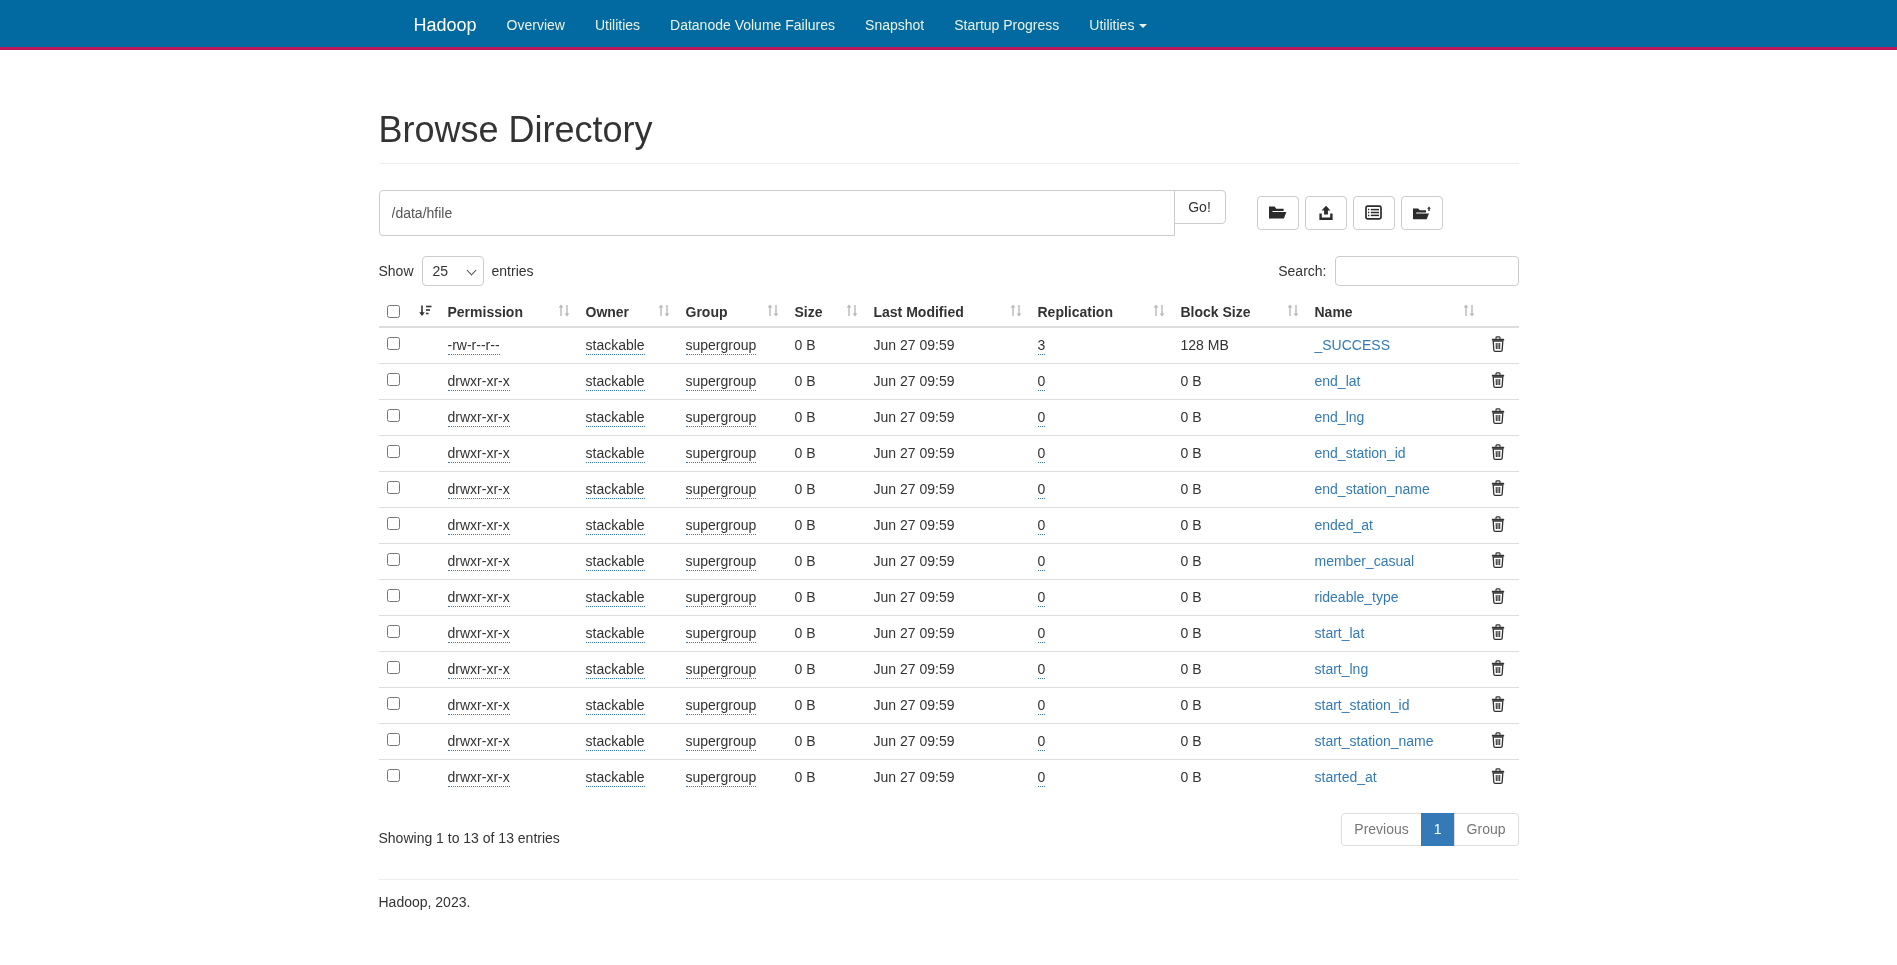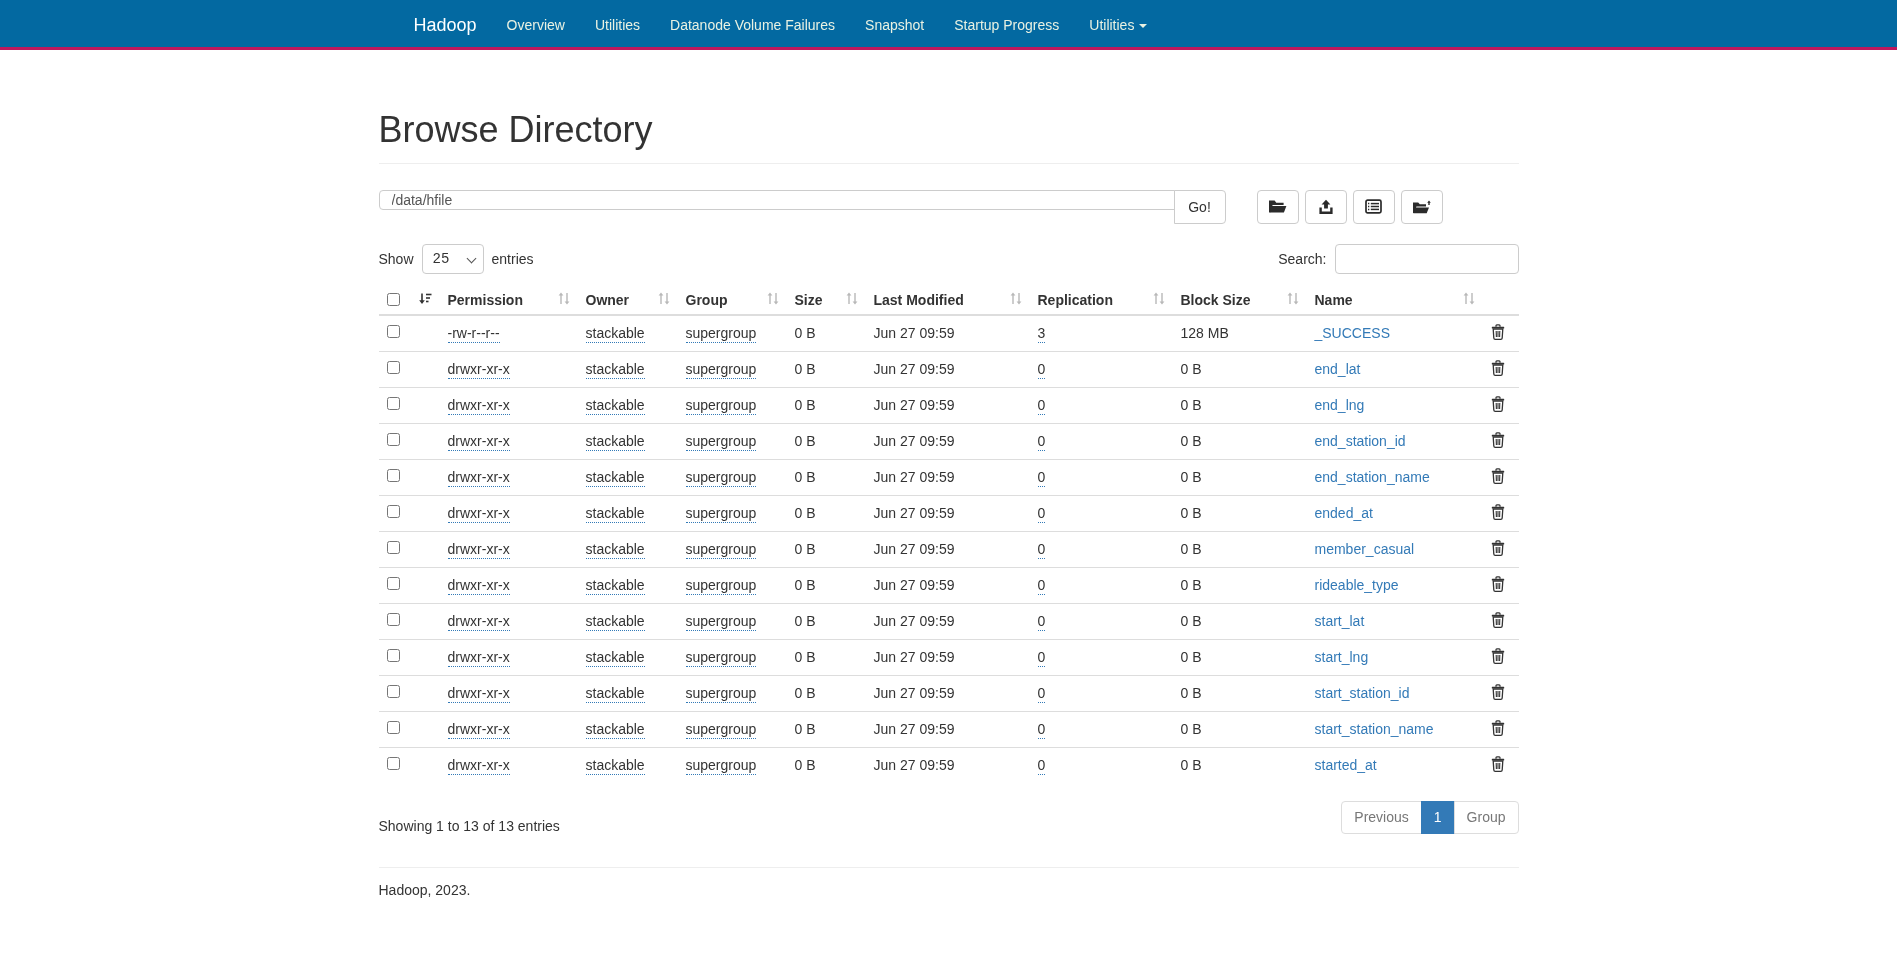--- a/index.html
+++ b/index.html
@@ -28,38 +28,38 @@
     border-top: 4px dashed #e9f2e3; border-right: 4px solid transparent; border-left: 4px solid transparent;
   }
   
   .container { width: 1170px; margin: 16px auto; padding: 0 15px; }
   .page-header { margin-top: 60px; padding-bottom: 13px; border-bottom: 1px solid #eee; }
   .page-header h1 { font-size: 36px; font-weight: 400; color: #333; line-height: 1.1; }
   
   .path-row { margin-top: 26px; display: flex; align-items: center; }
   .input-group { display: flex; width: 847px; }
   .path-input {
-    flex: 1; height: 20px; padding: 6px 12px; font-size: 14px; color: #555;
+    flex: 1; height: 46px; padding: 6px 12px; font-size: 14px; color: #555;
     border: 1px solid #ccc; border-radius: 4px 0 0 4px; outline: none;
     font-family: inherit;
   }
   .btn {
     background: #fff; border: 1px solid #ccc; color: #333; font-size: 14px;
     height: 34px; padding: 6px 12px; cursor: pointer; border-radius: 4px;
     font-family: inherit; display: inline-flex; align-items: center; justify-content: center;
   }
   .go-btn { border-radius: 0 4px 4px 0; margin-left: -1px; width: 52px; }
   .tool-btns { display: flex; margin-left: 31px; }
   .tool-btns .btn { width: 42px; margin-right: 6px; }
   .tool-btns .btn:last-child { margin-right: 0; }
   .btn svg { display: block; }
   
   .dt-controls { margin-top: 20px; display: flex; justify-content: space-between; align-items: center; }
   .dt-length { display: flex; align-items: center; color: #333; }
-  .select-wrap { position: relative; display: inline-block; margin: 0 8px; font-family: Liberation Mono, monospace; }
+  .select-wrap { position: relative; display: inline-block; margin: 0 8px; }
   .select-wrap select {
     appearance: none; -webkit-appearance: none;
     height: 30px; width: 62px; padding: 4px 22px 4px 10px;
     border: 1px solid #ccc; border-radius: 4px; background: #fff;
     font-size: 14px; color: #333; font-family: inherit; cursor: pointer;
   }
   .select-chevron {
     position: absolute; right: 9px; top: 11px; width: 7px; height: 7px; pointer-events: none;
     border-right: 1.6px solid #555; border-bottom: 1.6px solid #555; transform: rotate(45deg);
   }

